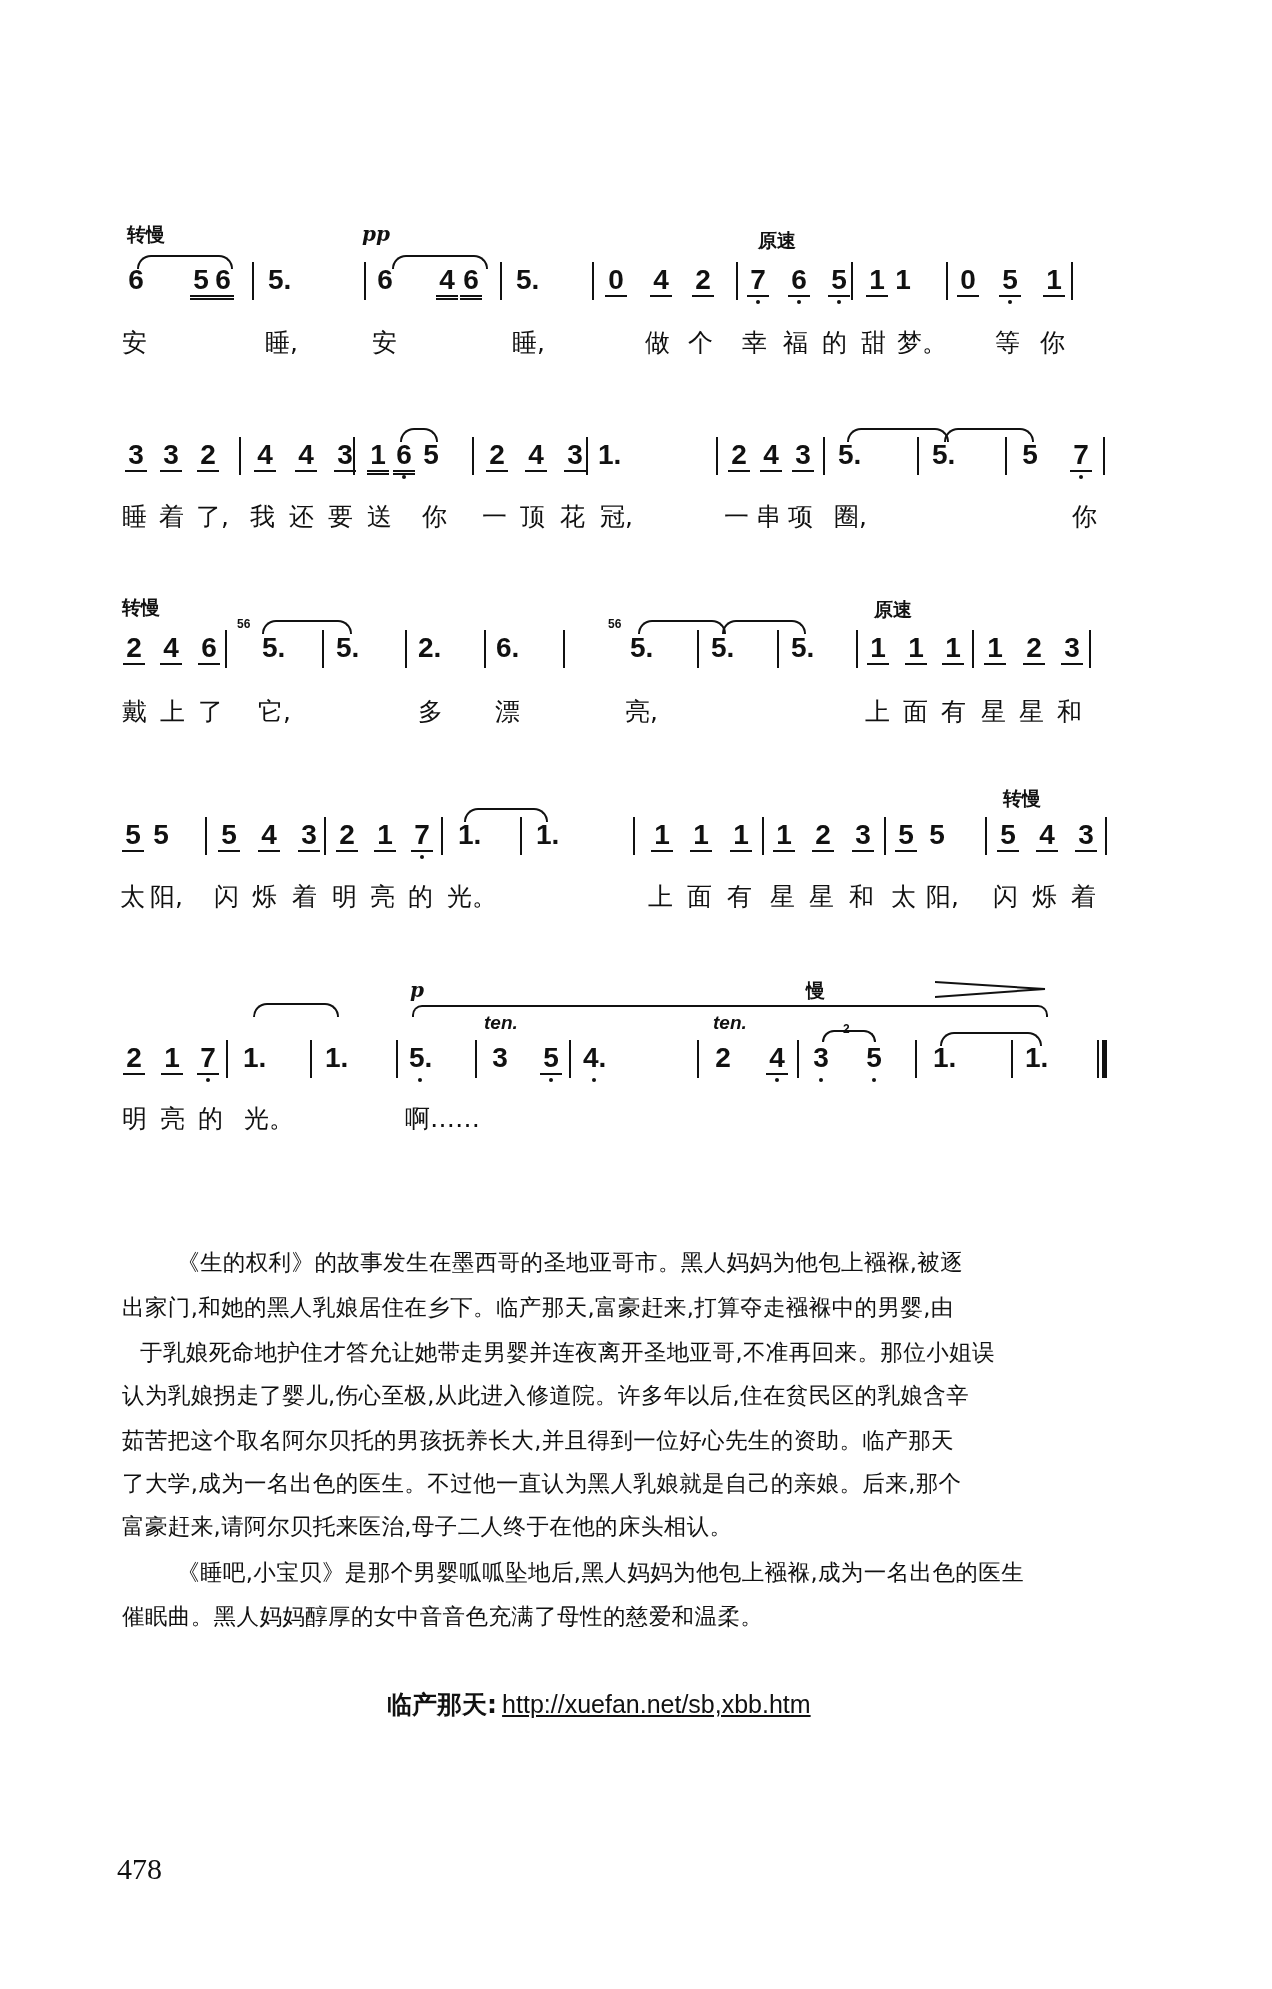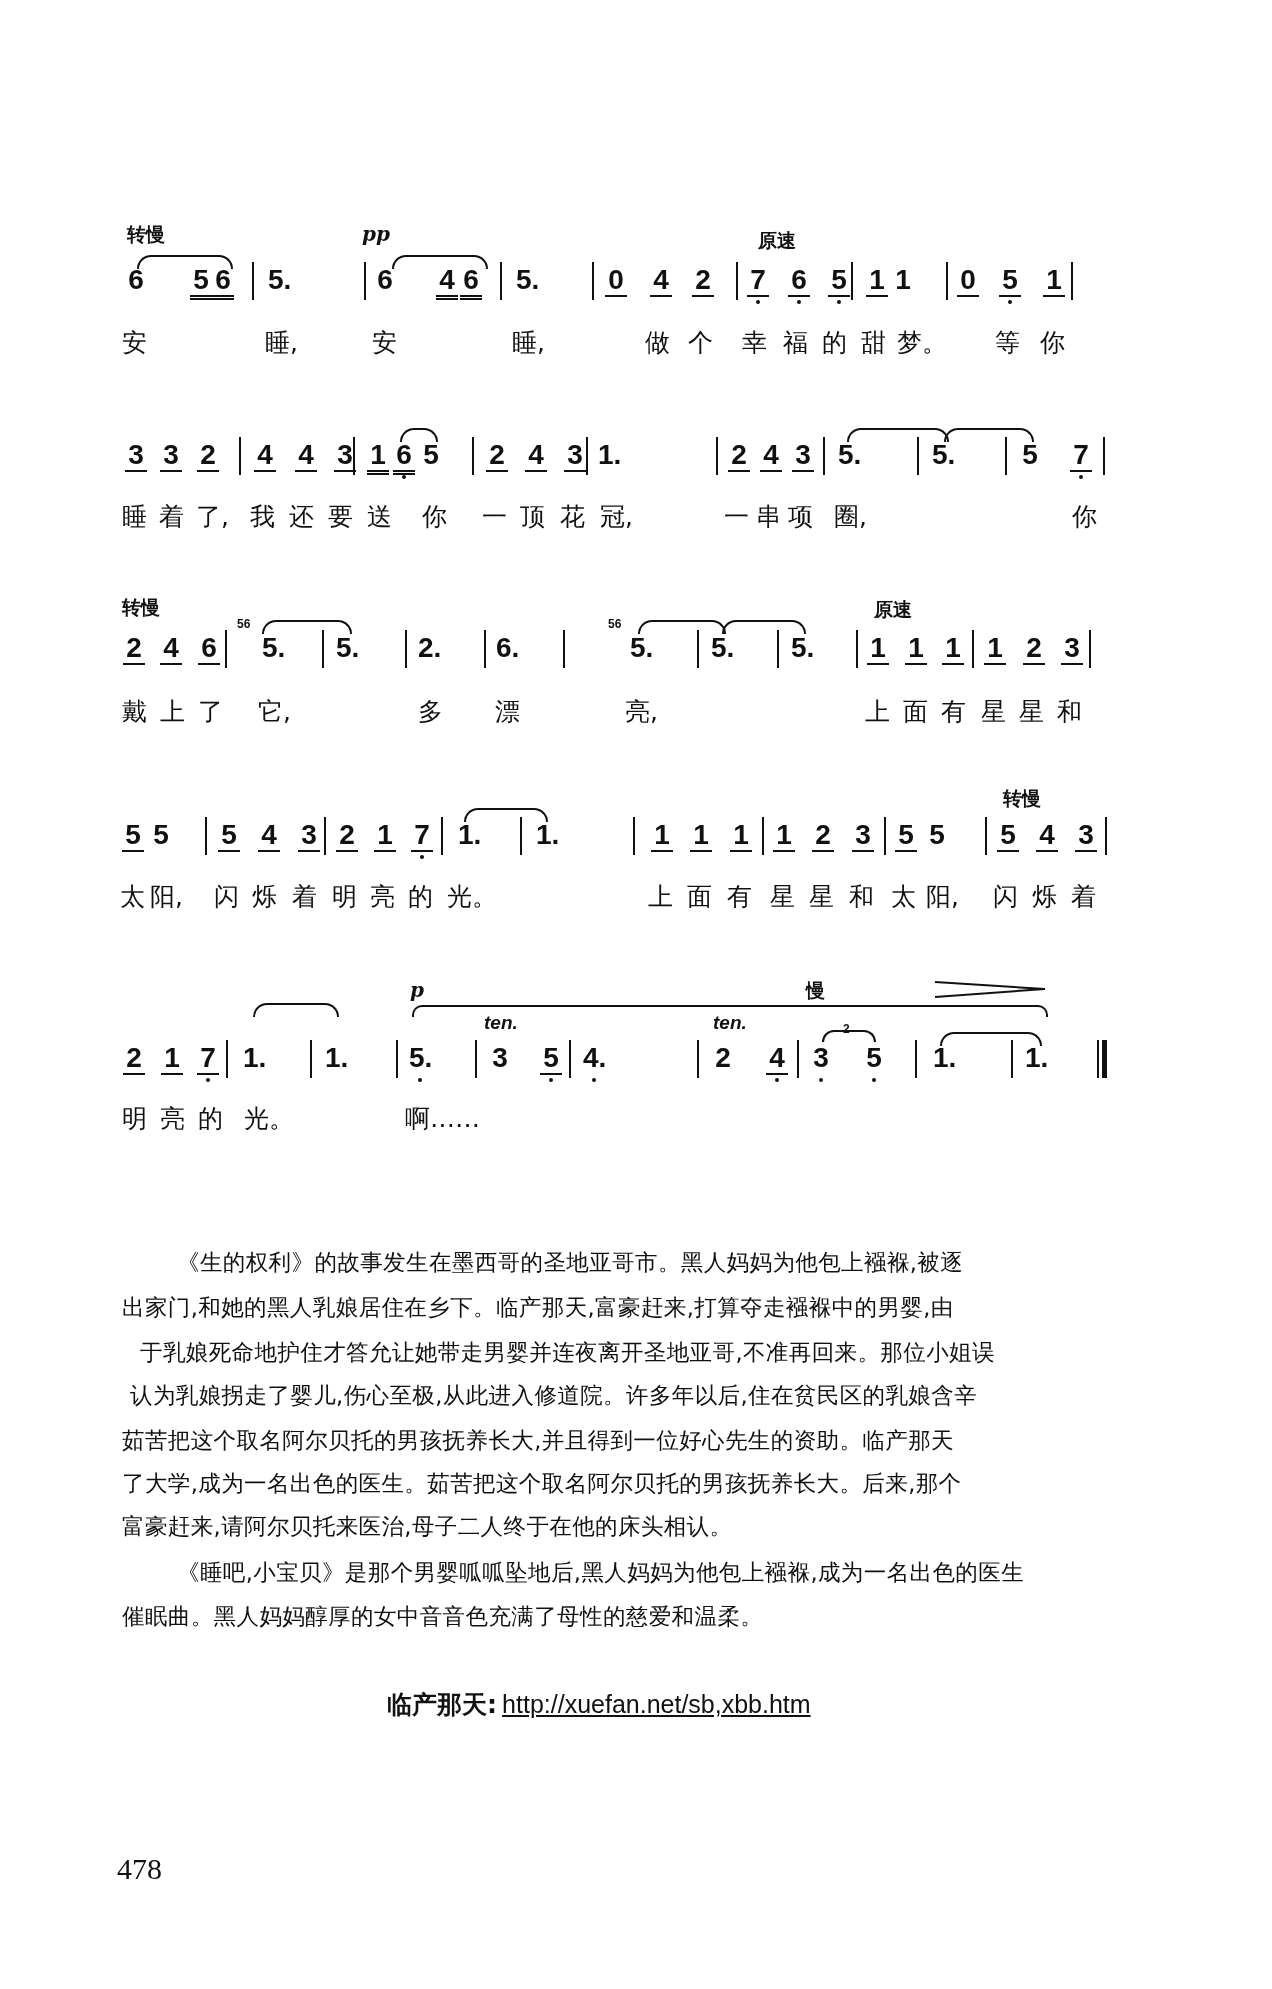--- a/index.html
+++ b/index.html
@@ -288,23 +288,23 @@
   <div class="abs lyric" style="left:160px;top:1102px;">亮</div>
   <div class="abs lyric" style="left:198px;top:1102px;">的</div>
   <div class="abs lyric" style="left:244px;top:1102px;">光。</div>
   <div class="abs lyric" style="left:405px;top:1102px;">啊……</div>
 </div>
 
 <div>
   <div class="abs para" style="left:177px;top:1247px;">《生的权利》的故事发生在墨西哥的圣地亚哥市。黑人妈妈为他包上襁褓,被逐</div>
   <div class="abs para" style="left:122px;top:1292px;">出家门,和她的黑人乳娘居住在乡下。临产那天,富豪赶来,打算夺走襁褓中的男婴,由</div>
   <div class="abs para" style="left:140px;top:1337px;">于乳娘死命地护住才答允让她带走男婴并连夜离开圣地亚哥,不准再回来。那位小姐误</div>
-  <div class="abs para" style="left:130px;top:1380px;text-align:center;">认为乳娘拐走了婴儿,伤心至极,从此进入修道院。许多年以后,住在贫民区的乳娘含辛</div>
+  <div class="abs para" style="left:122px;top:1380px;text-align:center;">认为乳娘拐走了婴儿,伤心至极,从此进入修道院。许多年以后,住在贫民区的乳娘含辛</div>
   <div class="abs para" style="left:122px;top:1425px;">茹苦把这个取名阿尔贝托的男孩抚养长大,并且得到一位好心先生的资助。临产那天</div>
-  <div class="abs para" style="left:122px;top:1468px;">了大学,成为一名出色的医生。茹苦把这个取名阿尔贝托的男孩抚养长大。后来,那个</div>
+  <div class="abs para" style="left:122px;top:1468px;">了大学,成为一名出色的医生。不过他一直认为黑人乳娘就是自己的亲娘。后来,那个</div>
   <div class="abs para" style="left:122px;top:1511px;">富豪赶来,请阿尔贝托来医治,母子二人终于在他的床头相认。</div>
   <div class="abs para" style="left:177px;top:1557px;">《睡吧,小宝贝》是那个男婴呱呱坠地后,黑人妈妈为他包上襁褓,成为一名出色的医生</div>
   <div class="abs para" style="left:122px;top:1601px;">催眠曲。黑人妈妈醇厚的女中音音色充满了母性的慈爱和温柔。</div>
 </div>
 
 <div class="abs" style="left:387px;top:1688px;">
   <span class="label">临产那天:</span>
   <span class="link">http://xuefan.net/sb,xbb.htm</span>
 </div>
 

